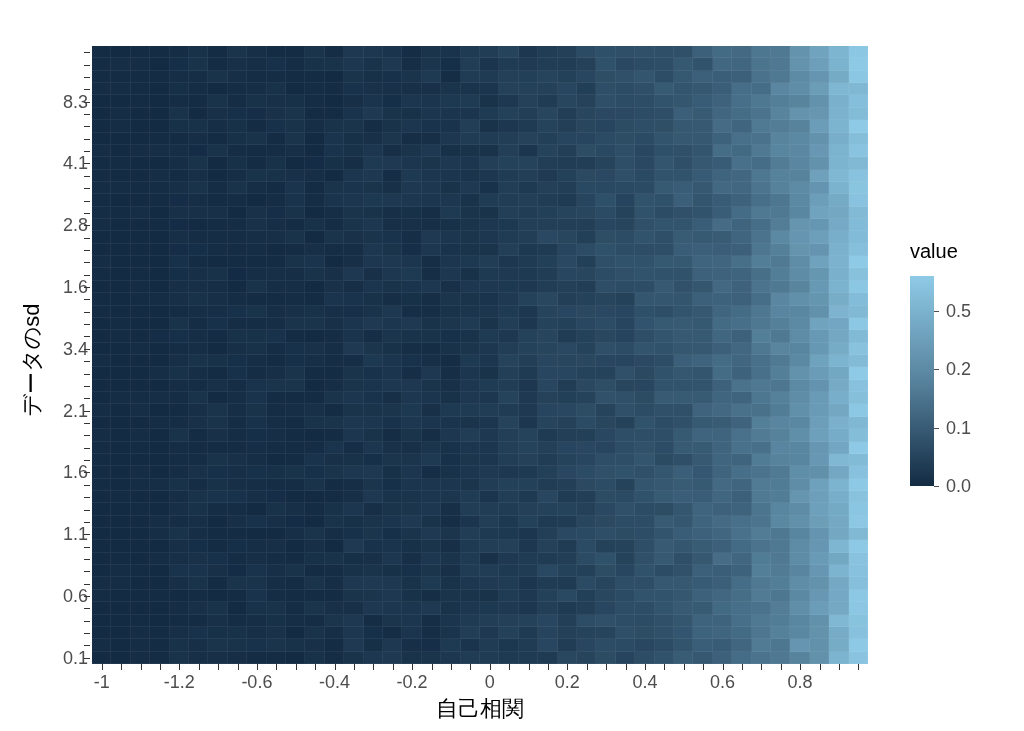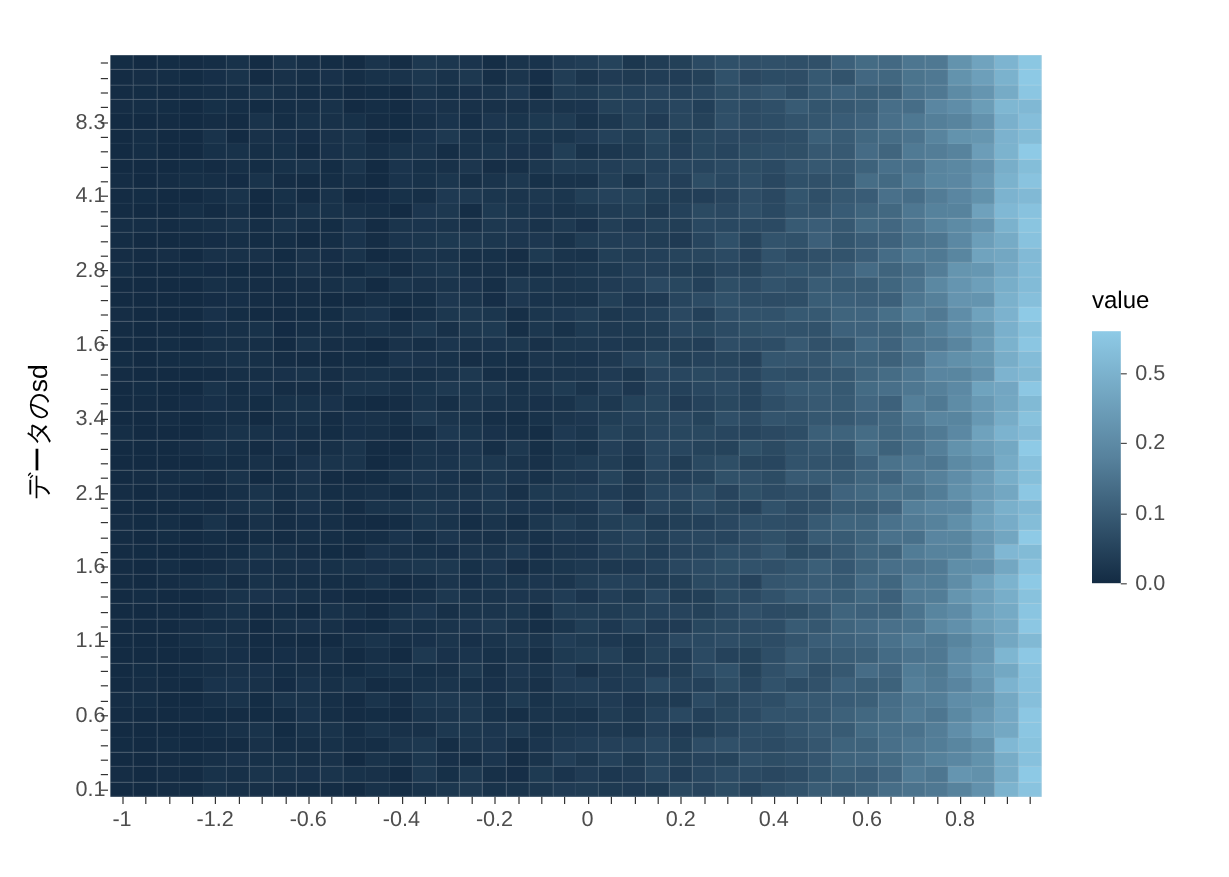--- a/index.html
+++ b/index.html
@@ -2158,20 +2158,21 @@
         <div class="cell" style="background: rgb(98, 145, 172);"></div>
         <div class="cell" style="background: rgb(124, 179, 206);"></div>
         <div class="cell" style="background: rgb(137, 195, 223);"></div>
       </div>
   </div>
 
   <div class="yaxis-title">
     <span>データのsd</span>
   </div>
 
+  <div class="xaxis-title">自己相関</div>
 
   <div class="xticks" id="xticks">
       <span class="xtick" style="left: 9.7px;">-1</span>
       <span class="xtick" style="left: 87.3px;">-1.2</span>
       <span class="xtick" style="left: 164.9px;">-0.6</span>
       <span class="xtick" style="left: 242.5px;">-0.4</span>
       <span class="xtick" style="left: 320.1px;">-0.2</span>
       <span class="xtick" style="left: 397.7px;">0</span>
       <span class="xtick" style="left: 475.3px;">0.2</span>
       <span class="xtick" style="left: 552.9px;">0.4</span>

